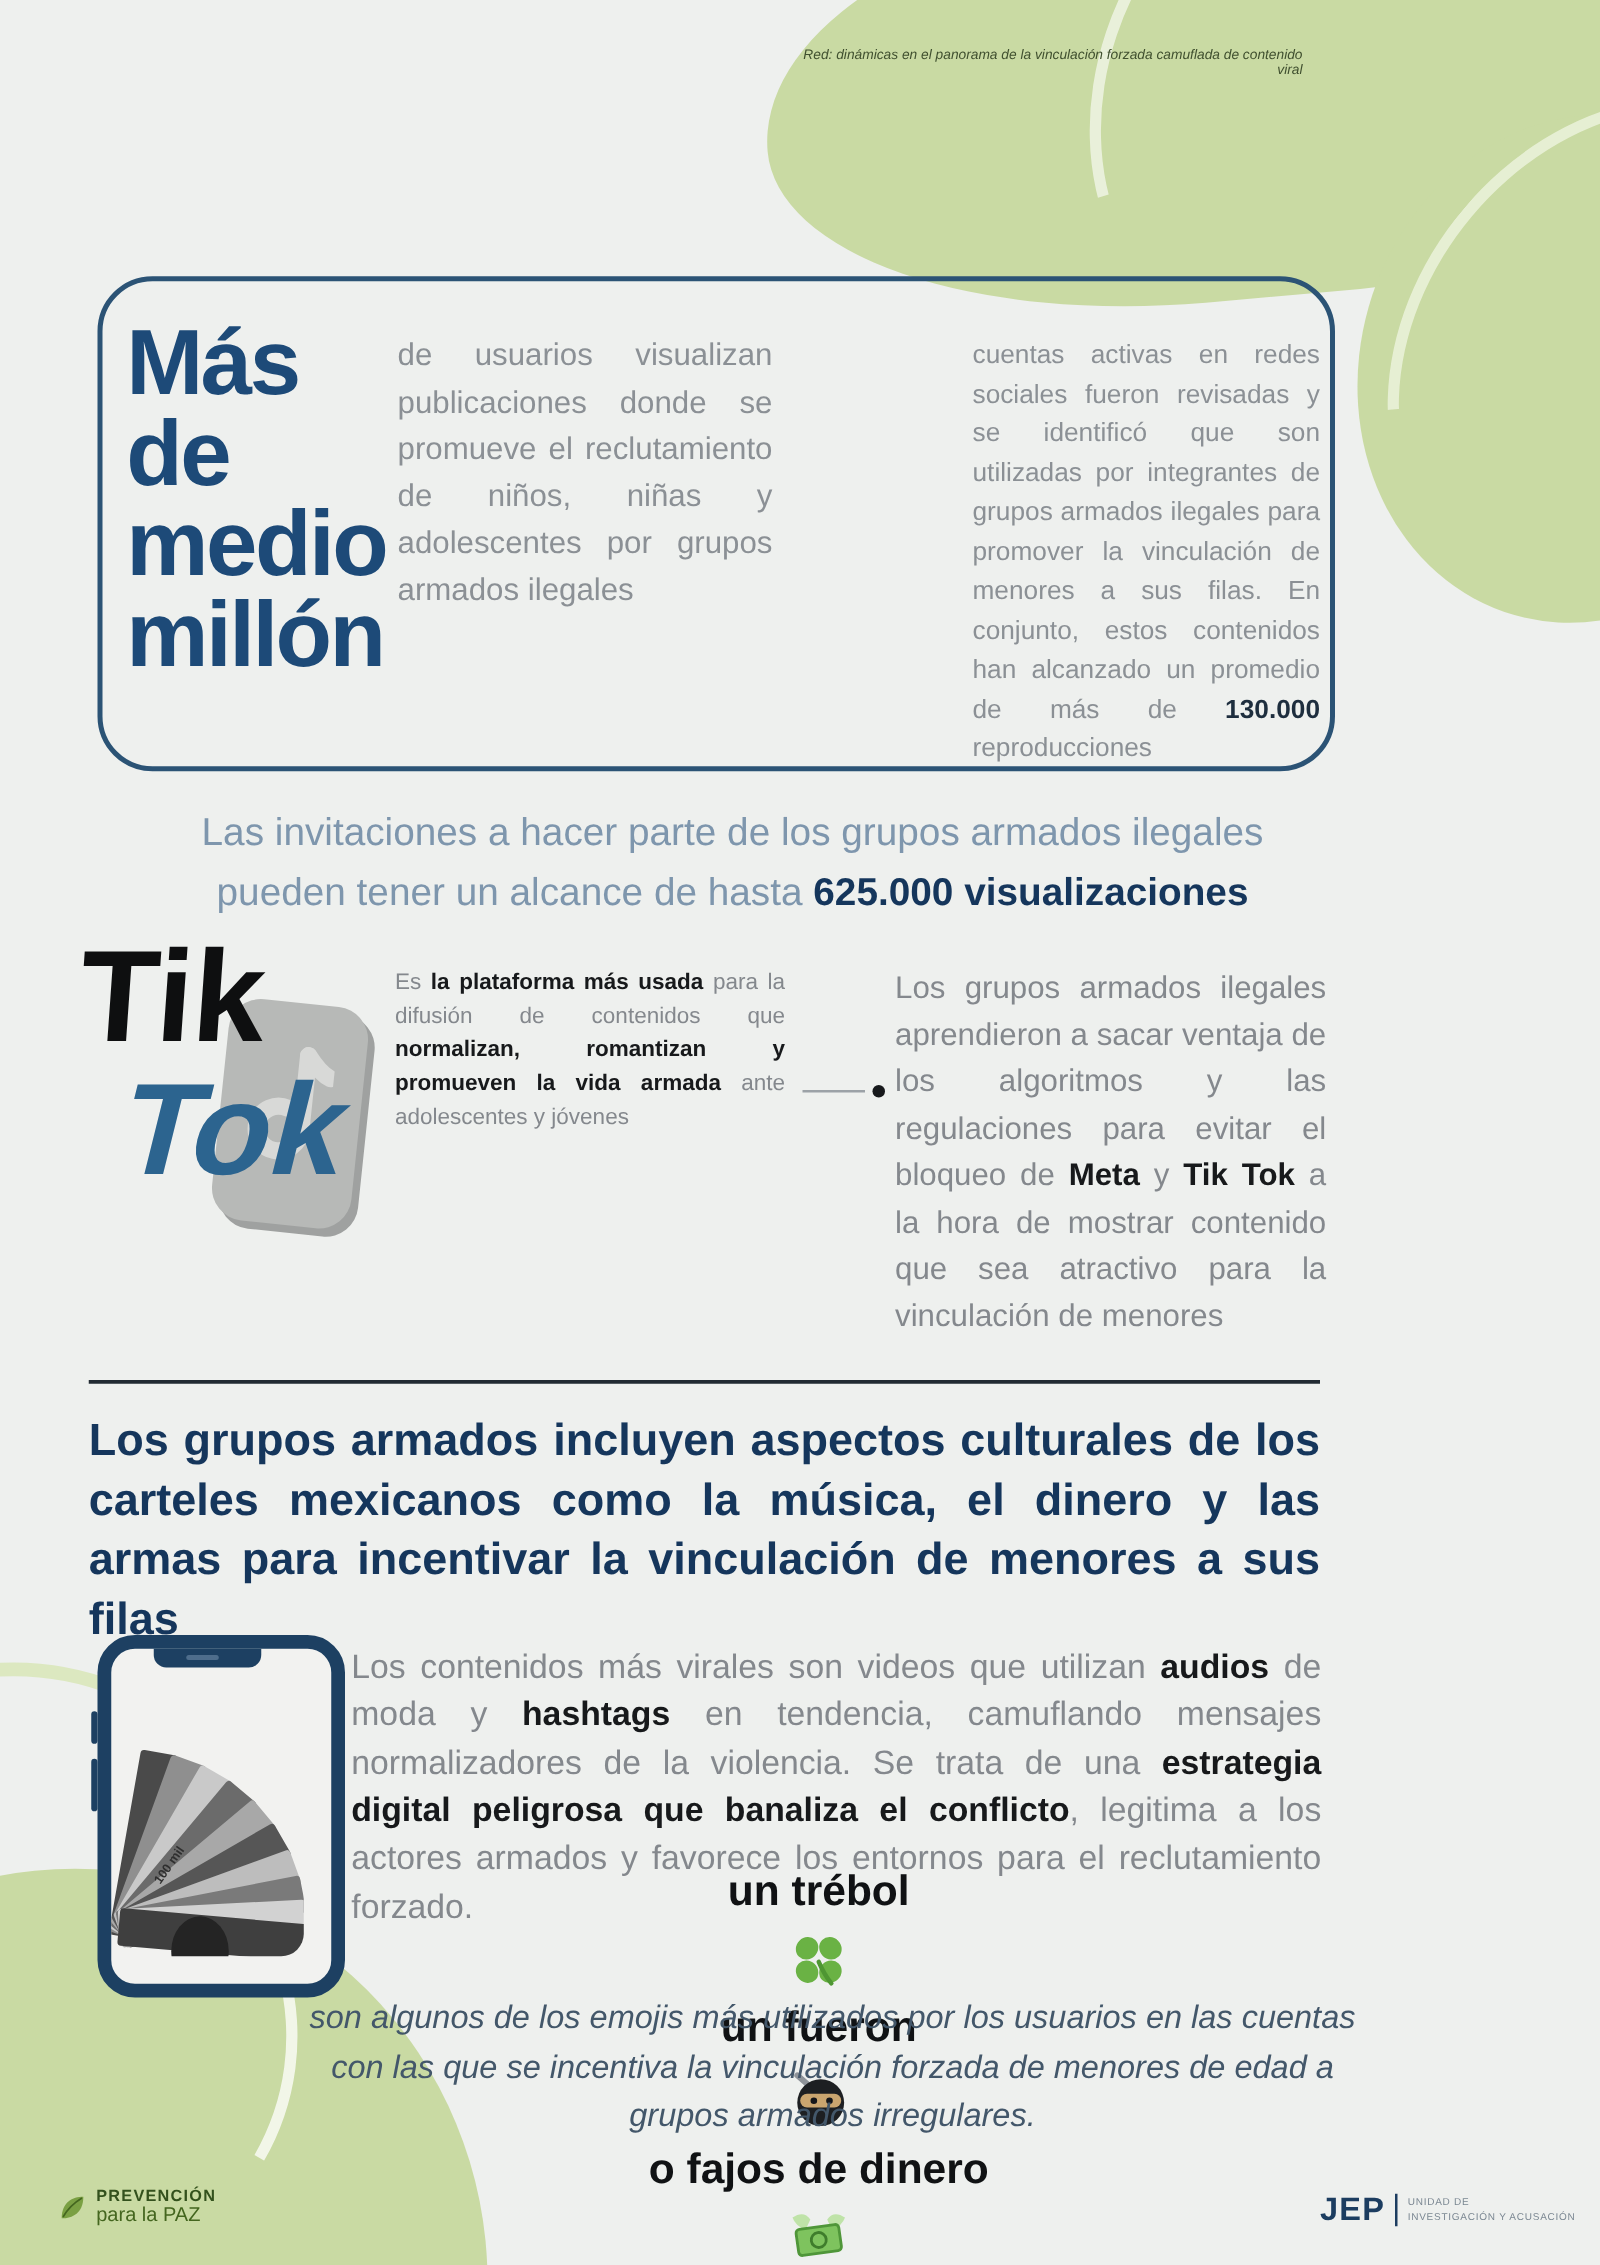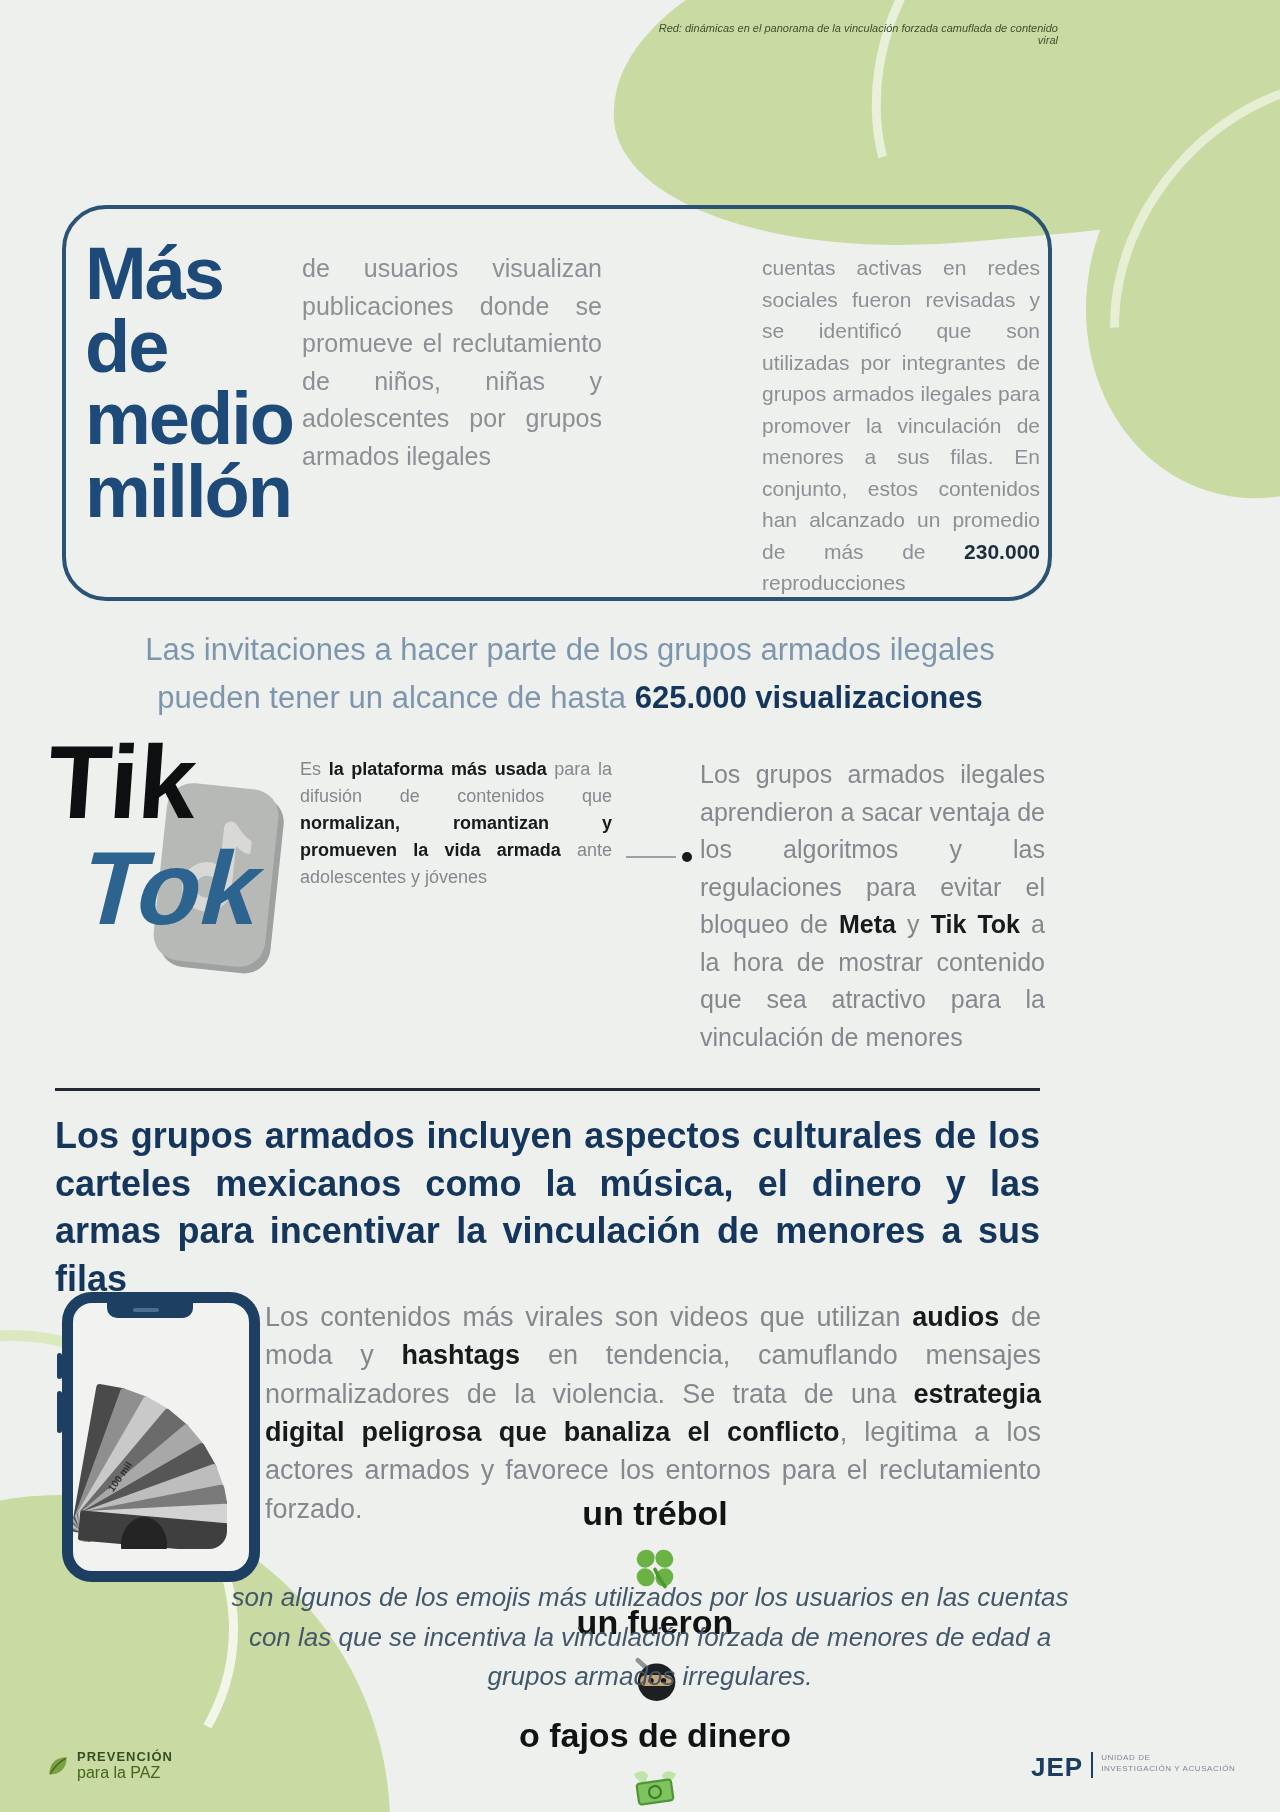--- a/index.html
+++ b/index.html
@@ -11,21 +11,21 @@
   .blob{position:absolute;background:#c9daa3;z-index:0;}
   .blob-top{left:612px;top:-78px;width:740px;height:318px;border-radius:48% 40% 46% 54%/62% 50% 44% 56%;transform:rotate(-5deg);}
   .blob-top-right{left:1088px;top:90px;width:360px;height:410px;border-radius:50%;transform:rotate(16deg);}
   .streak{position:absolute;border:9px solid rgba(255,255,255,.55);border-radius:50%;background:transparent;z-index:0;}
   .streak-a{left:880px;top:-150px;width:360px;height:430px;border-color:transparent transparent transparent rgba(255,255,255,.6);transform:rotate(28deg);}
   .streak-b{left:1130px;top:60px;width:330px;height:420px;border-color:transparent transparent transparent rgba(238,244,222,.8);transform:rotate(40deg);}
   .blob-bottom{left:-270px;top:1495px;width:660px;height:660px;border-radius:50%;}
   .arc-bottom{position:absolute;left:-215px;top:1330px;width:430px;height:430px;border:11px solid #dce8c0;border-radius:50%;background:transparent;z-index:0;}
   .streak-c{left:-160px;top:1430px;width:380px;height:380px;border-color:transparent rgba(255,255,255,.75) transparent transparent;transform:rotate(-15deg);}
   
-  .abs{position:absolute;z-index:2;margin:0;}
+  .abs{position:absolute;z-index:2;margin:16px;}
   .jus{text-align:justify;}
   .bd{font-weight:bold;color:#17191b;}
   .navybd{font-weight:bold;color:#15365c;}
   
   .header-note{right:222px;top:22px;width:420px;font-size:11px;font-style:italic;color:#40502f;text-align:right;}
   
   .page-title{left:57px;top:58px;width:978px;font-size:34px;font-weight:bold;color:#14355b;line-height:1.45;letter-spacing:.4px;}
   
   .stats-box{left:62px;top:205px;width:982px;height:388px;border:4px solid #2b5375;border-radius:44px;background:transparent;z-index:1;}
   .big-stat{left:85px;top:238px;width:215px;font-size:74px;font-weight:800;color:#1d4a78;line-height:.98;letter-spacing:-2px;}
@@ -69,21 +69,21 @@
   .viral{left:265px;top:1298px;width:776px;font-size:27px;color:#84888d;line-height:1.42;}
   
   .emoji-line{left:235px;top:1494px;width:840px;display:flex;align-items:center;justify-content:center;gap:12px;font-size:34px;font-weight:800;color:#101214;z-index:2;position:absolute;flex-direction:column;}
   .emoji-line svg{display:block;}
   
   .emoji-caption{left:225px;top:1578px;width:850px;text-align:center;font-style:italic;font-size:26px;color:#43576a;line-height:1.52;}
   
   .footer-left{left:45px;top:1750px;display:flex;align-items:center;gap:6px;z-index:2;position:absolute;}
   .footer-left .t1{font-size:13px;font-weight:bold;color:#33511d;letter-spacing:1px;line-height:1.1;}
   .footer-left .t2{font-size:16px;color:#44661f;line-height:1.1;}
-  .footer-right{left:1031px;top:1752px;display:flex;align-items:flex-start;gap:8px;z-index:2;position:absolute;}
+  .footer-right{left:1056px;top:1752px;display:flex;align-items:center;gap:8px;z-index:2;position:absolute;}
   .jep-name{font-size:26px;font-weight:900;color:#1c3d60;letter-spacing:1px;}
   .jep-sep{width:2px;height:26px;background:#1c3d60;}
   .jep-tag{font-size:8px;color:#7c8893;letter-spacing:.6px;line-height:1.4;}
 </style>
 </head>
 <body>
 
 <div class="page">
 
   <div class="blob blob-top"></div>
@@ -93,21 +93,21 @@
   <div class="arc-bottom"></div>
   <div class="blob blob-bottom"></div>
   <div class="streak streak-c"></div>
 
   <p class="abs header-note">Red: dinámicas en el panorama de la vinculación forzada camuflada de contenido viral</p>
 
 
   <div class="abs stats-box"></div>
   <p class="abs big-stat">Más de medio millón</p>
   <p class="abs mid-col jus">de usuarios visualizan publicaciones donde se promueve el reclutamiento de niños, niñas y adolescentes por grupos armados ilegales</p>
-  <p class="abs right-col jus"><span>cuentas activas en redes sociales fueron revisadas y se identificó que son utilizadas por integrantes de grupos armados ilegales para promover la vinculación de menores a sus filas. En conjunto, estos contenidos han alcanzado un promedio de más de </span><span class="bd">230.000</span><span> reproducciones</span></p>
+  <p class="abs right-col jus"><span>cuentas activas en redes sociales fueron revisadas y se identificó que son utilizadas por integrantes de grupos armados ilegales para promover la vinculación de menores a sus filas. En conjunto, estos contenidos han alcanzado un promedio de más de </span><span class="bd">130.000</span><span> reproducciones</span></p>
 
   <p class="abs reach"><span>Las invitaciones a hacer parte de los grupos armados ilegales pueden tener un alcance de hasta </span><span class="navybd">625.000 visualizaciones</span></p>
 
   <div class="abs tiktok-art">
     <div class="tt-icon">
       <svg width="66" height="120" viewBox="0 0 48 84">
         <path d="M32 8 v44 a13 13 0 1 1 -9 -12.4" fill="none" stroke="#d8d9d7" stroke-width="10" stroke-linecap="round"></path>
         <path d="M32 8 q8 10 14 12" fill="none" stroke="#d8d9d7" stroke-width="10" stroke-linecap="round"></path>
       </svg>
     </div>

